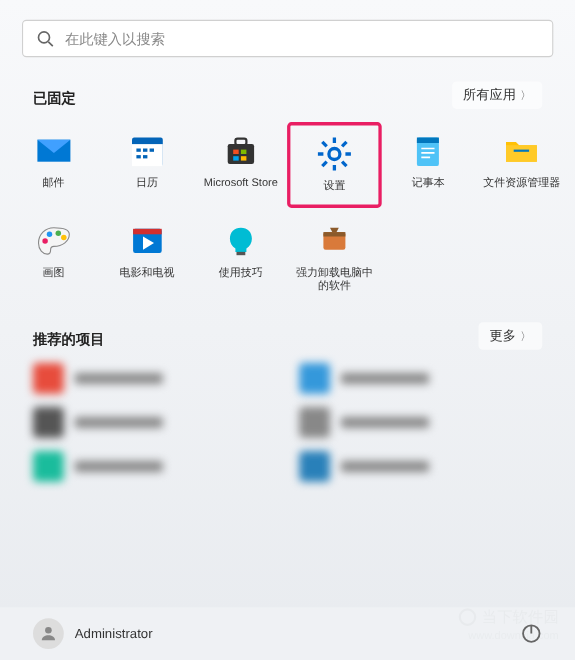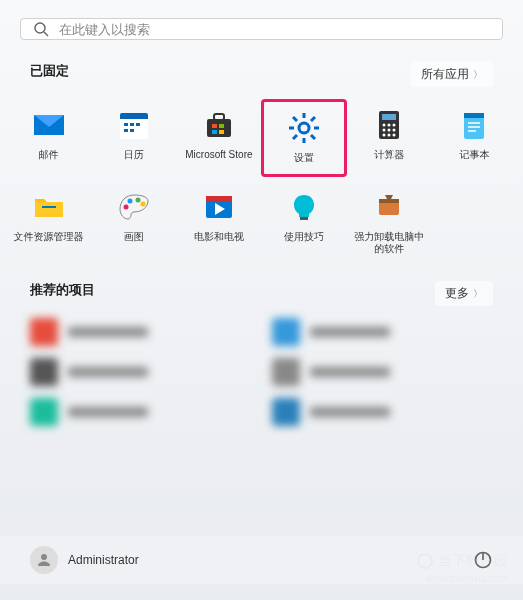--- a/index.html
+++ b/index.html
@@ -7,21 +7,21 @@
       width: 523px;
       height: 600px;
       font-family: "Segoe UI", "Microsoft YaHei", sans-serif;
       background: linear-gradient(180deg, #f8f9fb 0%, #f0f2f5 50%, #e8ebef 100%);
       overflow: hidden;
       position: relative;
     }
     
     .search-bar {
       margin: 18px 20px 0 20px;
-      height: 22px;
+      height: 34px;
       background: #fff;
       border: 1px solid #d0d0d0;
       border-radius: 4px;
       display: flex;
       align-items: center;
       padding: 0 12px;
       gap: 10px;
     }
     .search-bar .icon { width: 16px; height: 16px; color: #666; }
     .search-bar input {
@@ -30,21 +30,21 @@
       font-size: 13px;
       flex: 1;
       color: #333;
       background: transparent;
     }
     .search-bar input::placeholder { color: #888; }
     
     .section-header {
       display: flex;
       justify-content: space-between;
-      align-items: flex-start;
+      align-items: flex-end;
       padding: 0 30px;
       margin-top: 22px;
       margin-bottom: 12px;
     }
     .section-title {
       font-size: 13px;
       font-weight: 600;
       color: #222;
     }
     .section-action {
@@ -119,21 +119,21 @@
     }
     .rec-text {
       height: 10px;
       width: 80px;
       background: #888;
       border-radius: 2px;
     }
     
     .user-bar {
       position: absolute;
-      bottom: 16px;
+      bottom: 0;
       left: 0;
       right: 0;
       height: 48px;
       display: flex;
       align-items: center;
       padding: 0 30px;
       gap: 10px;
       background: rgba(240,242,245,0.8);
     }
     .user-avatar {
@@ -249,38 +249,20 @@
             <line x1="7" y1="29" x2="11" y2="25"></line>
             <line x1="25" y1="11" x2="29" y2="7"></line>
           </g>
         </svg>
     </div>
     <div class="app-label">设置</div>
   </div>
   <div class="app-tile">
     <div class="app-icon">
       <svg viewBox="0 0 36 36">
-          <rect x="8" y="4" width="20" height="28" rx="2" fill="#333"></rect>
-          <rect x="11" y="7" width="14" height="6" fill="#5ba5d8"></rect>
-          <circle cx="13" cy="18" r="1.5" fill="#fff"></circle>
-          <circle cx="18" cy="18" r="1.5" fill="#fff"></circle>
-          <circle cx="23" cy="18" r="1.5" fill="#fff"></circle>
-          <circle cx="13" cy="23" r="1.5" fill="#fff"></circle>
-          <circle cx="18" cy="23" r="1.5" fill="#fff"></circle>
-          <circle cx="23" cy="23" r="1.5" fill="#fff"></circle>
-          <circle cx="13" cy="28" r="1.5" fill="#fff"></circle>
-          <circle cx="18" cy="28" r="1.5" fill="#fff"></circle>
-          <circle cx="23" cy="28" r="1.5" fill="#fff"></circle>
-        </svg>
-    </div>
-    <div class="app-label">计算器</div>
-  </div>
-  <div class="app-tile">
-    <div class="app-icon">
-      <svg viewBox="0 0 36 36">
           <rect x="8" y="6" width="20" height="26" rx="2" fill="#4fc3f7"></rect>
           <rect x="8" y="6" width="20" height="5" fill="#0277bd"></rect>
           <line x1="12" y1="16" x2="24" y2="16" stroke="#fff" stroke-width="1.5"></line>
           <line x1="12" y1="20" x2="24" y2="20" stroke="#fff" stroke-width="1.5"></line>
           <line x1="12" y1="24" x2="20" y2="24" stroke="#fff" stroke-width="1.5"></line>
         </svg>
     </div>
     <div class="app-label">记事本</div>
   </div>
   <div class="app-tile">

